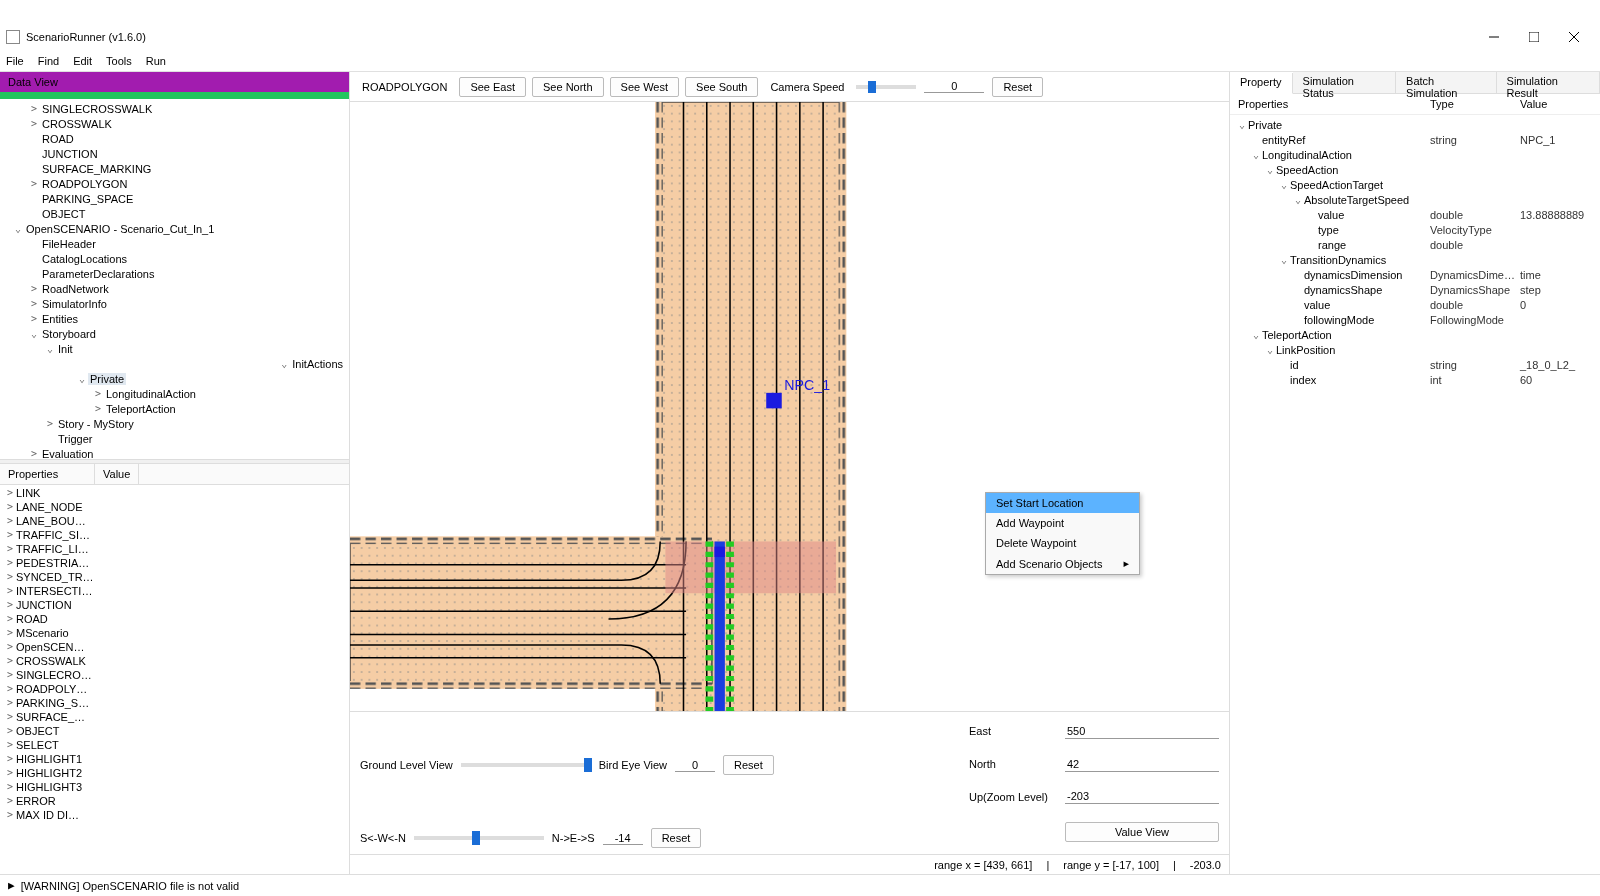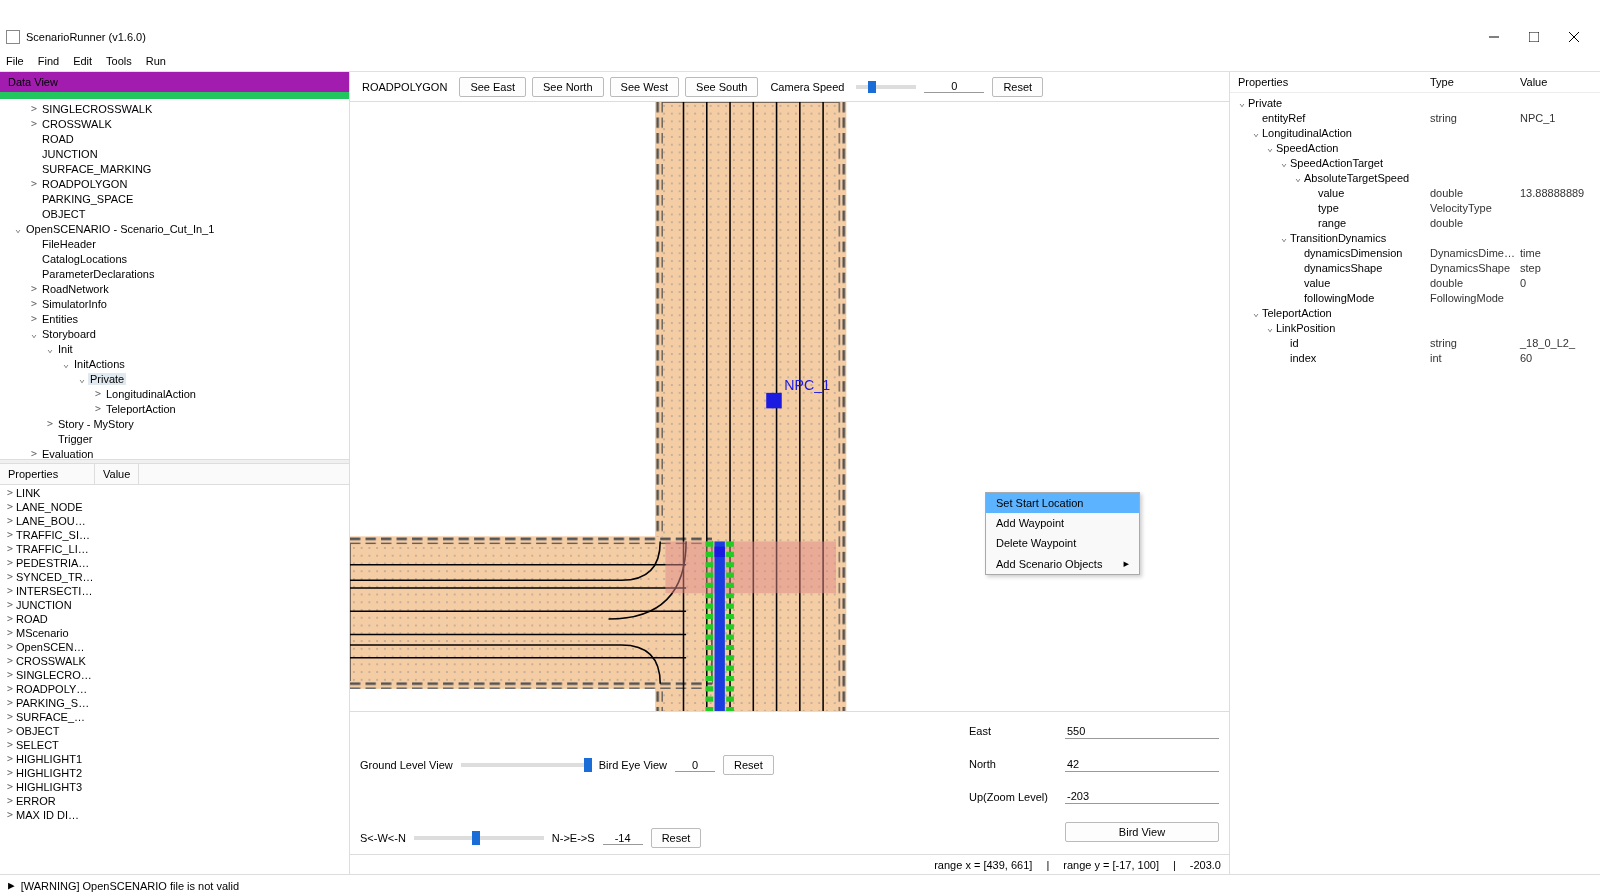--- a/index.html
+++ b/index.html
@@ -166,21 +166,21 @@
           <span class="label-span">Entities</span>
         </div>
         <div class="tree-row" style="padding-left: 24px;">
           <span class="exp v"></span>
           <span class="label-span">Storyboard</span>
         </div>
         <div class="tree-row" style="padding-left: 40px;">
           <span class="exp v"></span>
           <span class="label-span">Init</span>
         </div>
-        <div class="tree-row" style="padding-left: 56px;">
+        <div class="tree-row" style="padding-left: 56px; justify-content: flex-end;">
           <span class="exp v"></span>
           <span class="label-span">InitActions</span>
         </div>
         <div class="tree-row selected" style="padding-left: 72px;">
           <span class="exp v"></span>
           <span class="label-span">Private</span>
         </div>
         <div class="tree-row" style="padding-left: 88px;">
           <span class="exp r"></span>
           <span class="label-span">LongitudinalAction</span>
@@ -427,36 +427,42 @@
         </div>
       </div>
       <div class="nav-grid">
         <span>East</span>
         <input class="nav-input" value="550" style="">
         <span>North</span>
         <input class="nav-input" value="42" style="">
         <span>Up(Zoom Level)</span>
         <input class="nav-input" value="-203" style="">
         <span></span>
-        <div class="btn" style="justify-content:center">Bird View</div>
+        <div class="btn" style="justify-content:center">Value View</div>
       </div>
     </div>
 
     <div class="statusbar">
       <div class="sb-right">
         <span>range x = [439, 661]</span>
         <span>|</span>
         <span>range y = [-17, 100]</span>
         <span>|</span>
         <span>-203.0</span>
       </div>
     </div>
   </div>
 
   <div class="right-panel">
+    <div class="tabs" id="rtabs">
+        <div class="tab active">Property</div>
+        <div class="tab">Simulation Status</div>
+        <div class="tab">Batch Simulation</div>
+        <div class="tab">Simulation Result</div>
+      </div>
     <div class="rprops-header">
       <div class="c1">Properties</div>
       <div class="c2">Type</div>
       <div class="c3">Value</div>
     </div>
     <div class="rprops-body" id="rprops">
         <div class="rprow">
           <div class="c1" style="padding-left: 6px;">
             <span class="exp v"></span>
             <span>Private</span>

